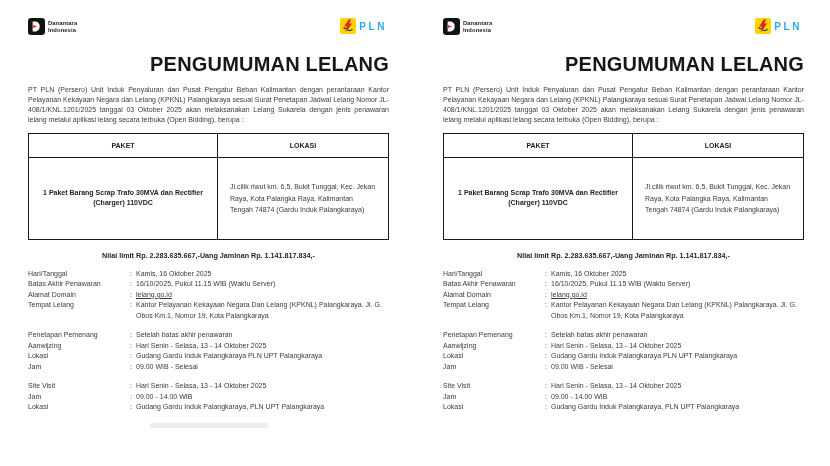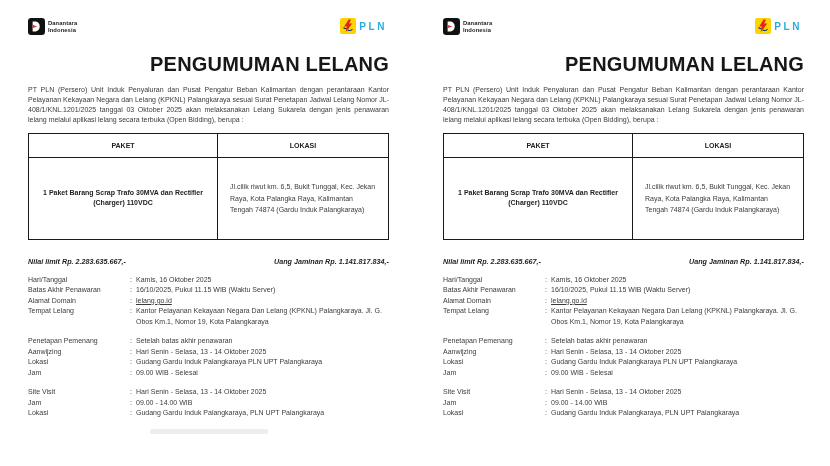--- a/index.html
+++ b/index.html
@@ -24,21 +24,21 @@
 
   
   table.lots{margin-top:8px;width:100%;border-collapse:collapse;}
   table.lots th,table.lots td{border:1.2px solid #1a1a1a;}
   table.lots th{font-size:7px;font-weight:bold;color:#222;text-align:center;padding:8px 4px;}
   table.lots th.col-paket{width:52.5%;}
   td.pkg{font-size:7px;font-weight:bold;text-align:center;color:#222;padding:30px 14px;line-height:1.5;}
   td.loc{font-size:7px;color:#3b3b3b;text-align:left;padding:10px 12px;line-height:1.62;vertical-align:middle;}
 
   
-  .limit-row{margin-top:17px;display:flex;justify-content:space-between;font-size:7.2px;font-weight:bold;color:#1f1f1f;font-style:italic;}
+  .limit-row{margin-top:11px;display:flex;justify-content:center;font-size:7.2px;font-weight:bold;color:#1f1f1f;}
 
   
   .block{margin-top:9px;}
   .drow{display:grid;grid-template-columns:102px 6px 1fr;font-size:7px;line-height:1.5;color:#3b3b3b;}
   .drow .lbl{color:#3b3b3b;}
   .drow .col{color:#3b3b3b;}
   .drow .val{color:#3b3b3b;}
   .val .link{text-decoration:underline;color:#3b3b3b;font-weight:500;cursor:pointer;}
 
   

